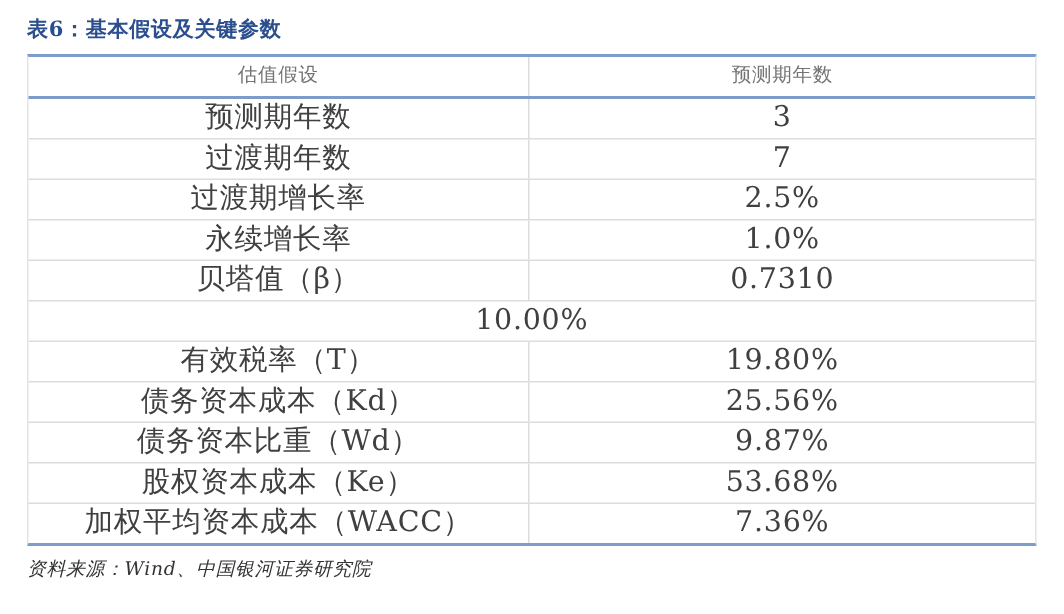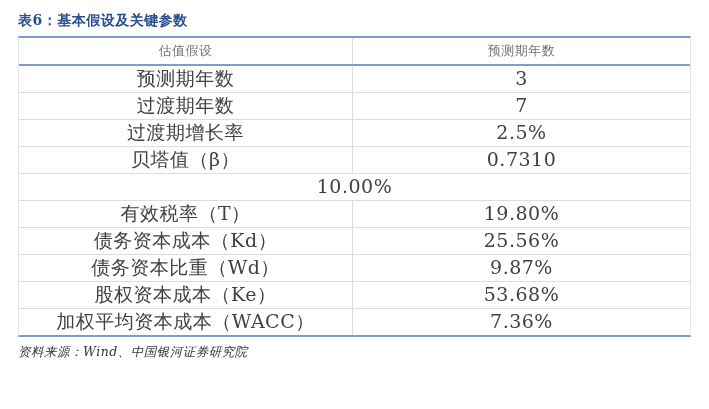--- a/index.html
+++ b/index.html
@@ -96,20 +96,24 @@
     </div>
     <div class="tr">
       <div class="td col-left">过渡期年数</div>
       <div class="td col-right">7</div>
     </div>
     <div class="tr">
       <div class="td col-left">过渡期增长率</div>
       <div class="td col-right">2.5%</div>
     </div>
     <div class="tr">
+      <div class="td col-left">永续增长率</div>
+      <div class="td col-right">1.0%</div>
+    </div>
+    <div class="tr">
       <div class="td col-left">贝塔值（β）</div>
       <div class="td col-right">0.7310</div>
     </div>
     <div class="tr">
       <div class="td col-right">10.00%</div>
     </div>
     <div class="tr">
       <div class="td col-left">有效税率（T）</div>
       <div class="td col-right">19.80%</div>
     </div>

